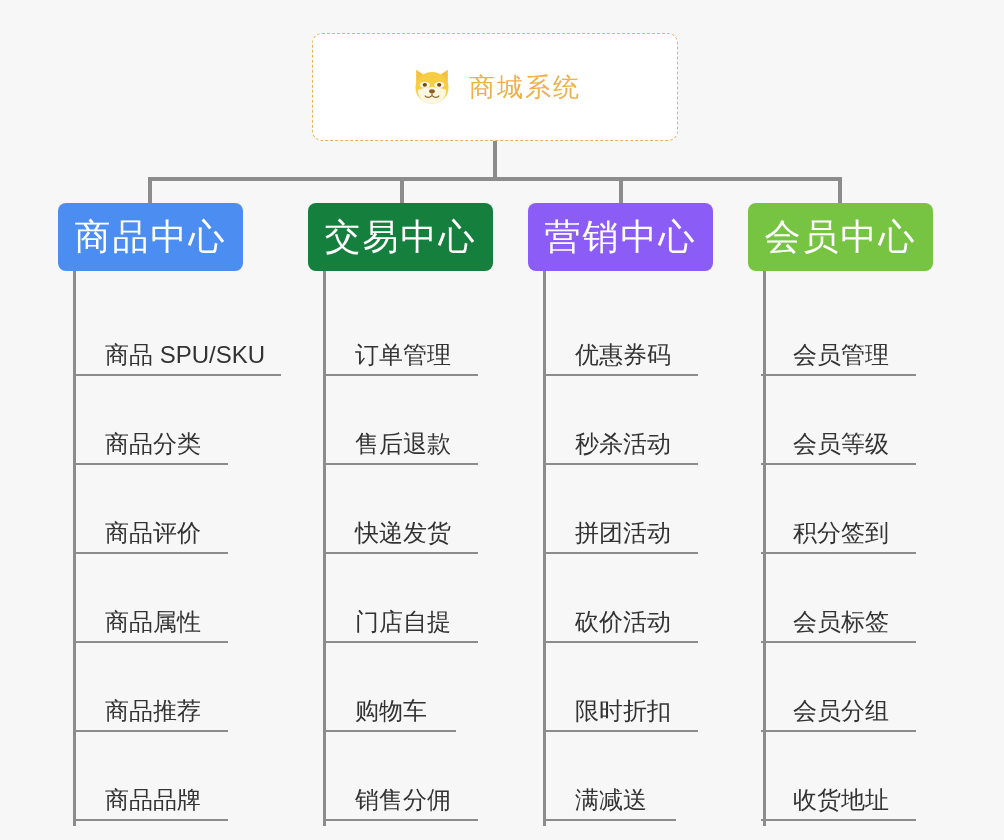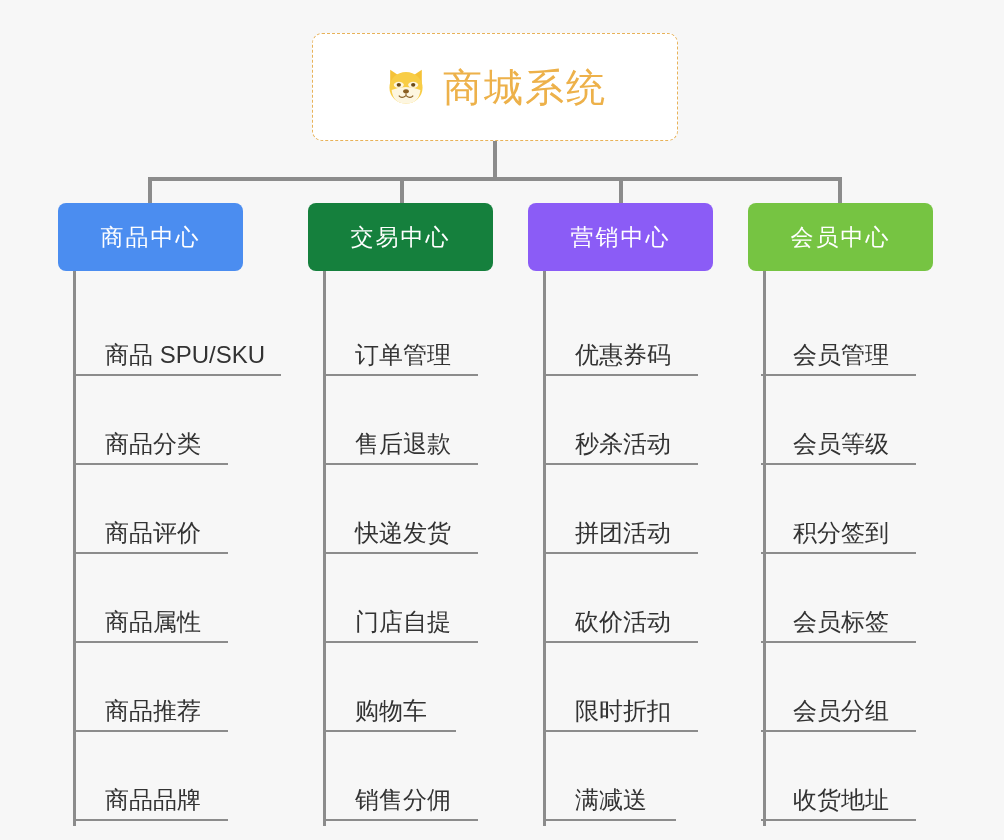--- a/index.html
+++ b/index.html
@@ -32,21 +32,21 @@
     box-sizing: border-box;
     background: #ffffff;
     border: 1.5px dashed #e8b259;
     border-radius: 10px;
     display: flex;
     align-items: center;
     justify-content: center;
     gap: 14px;
   }
   .root-title {
-    font-size: 39px;
+    font-size: 26px;
     color: #edb14a;
     letter-spacing: 2px;
     line-height: 1;
   }
   .dog-icon {
     width: 46px;
     height: 46px;
     flex: 0 0 auto;
     display: block;
   }
@@ -70,21 +70,21 @@
   .col-3 { left: 528px; }
   .col-4 { left: 748px; text-align: center; }
 
   .cat-box {
     height: 68px;
     border-radius: 8px;
     display: flex;
     align-items: center;
     justify-content: center;
     color: #ffffff;
-    font-size: 23px;
+    font-size: 36px;
     letter-spacing: 2px;
     box-sizing: border-box;
   }
   .col-1 .cat-box { width: 185px; }
   .col-2 .cat-box { width: 185px; }
   .col-3 .cat-box { width: 185px; }
   .col-4 .cat-box { width: 185px; }
 
   
   .leaf-list {

